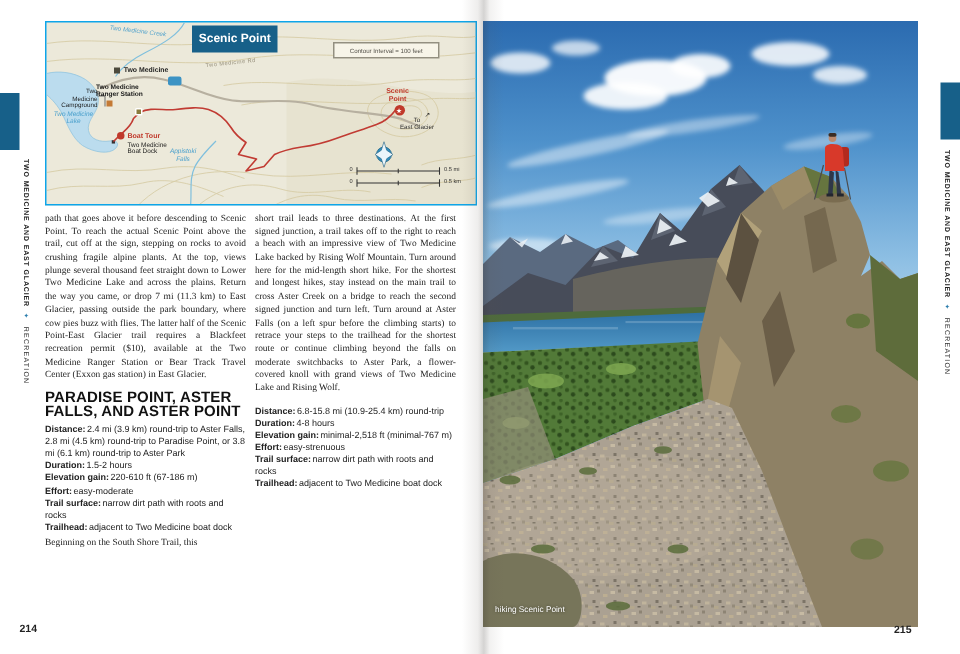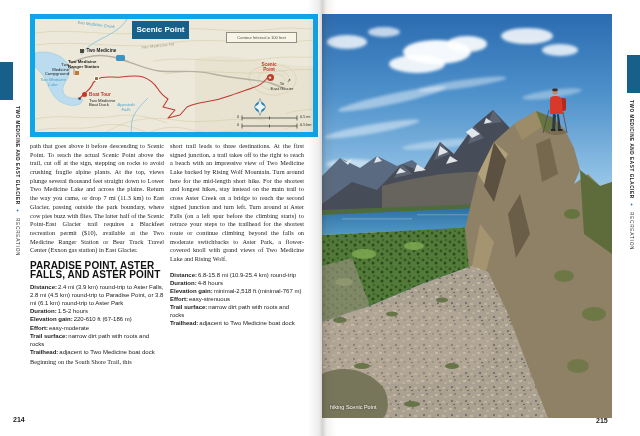--- a/index.html
+++ b/index.html
@@ -28,21 +28,21 @@
   .vtext .chap { font-weight:bold; }
   .vtext .sep  { color:#2e7fae; padding:2px 0; font-size:4.4px; }
   .vtext .sect { font-weight:normal; letter-spacing:.8px; color:#333; }
   
   .pagenum { position:absolute; font-weight:bold; font-size:7px; color:#222; }
   .pagenum-left  { left:13px;  top:416px; }
   .pagenum-right { left:596px; top:417px; }
   
   .map {
     position:absolute; left:30px; top:14px; width:288px; height:123px;
-    background:#ece9da; border:5px solid #0ea5e9; overflow:hidden;
+    background:#ece9da; border:1px solid #0ea5e9; overflow:hidden;
   }
   .map svg { position:absolute; left:0; top:0; }
   .mlabel { position:absolute; line-height:1.12; white-space:nowrap; }
   .map-title {
     left:97px; top:2px; width:57px; height:18px; background:#176089;
     color:#fff; font-weight:bold; font-size:8px; text-align:center; line-height:18px;
   }
   .map-legend {
     left:191px; top:13px; width:71px; height:11px; background:#f7f4e8;
     border:0.5px solid #938f80; color:#55524a; font-size:4.1px;

